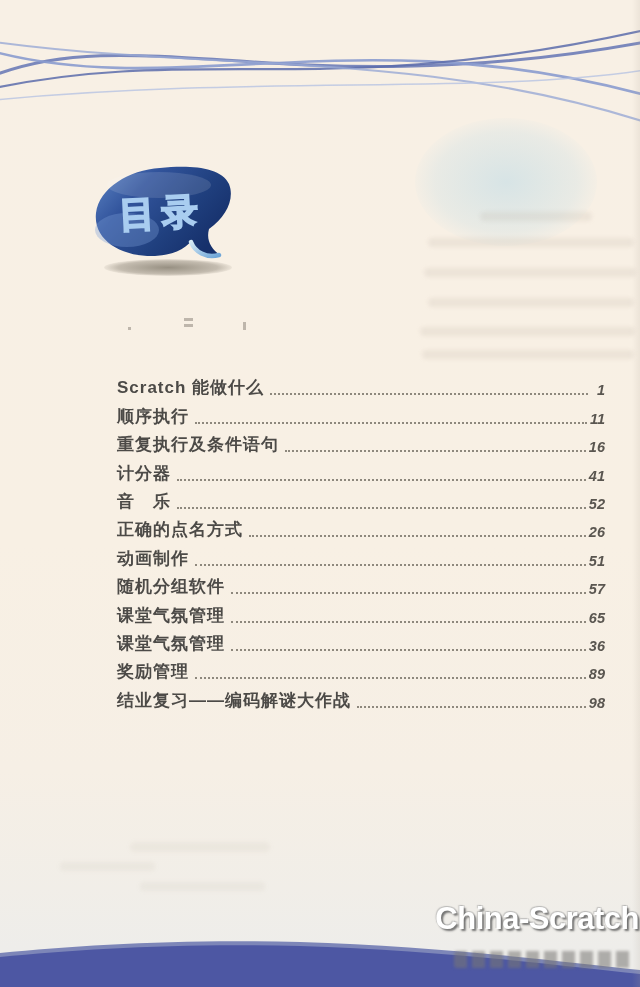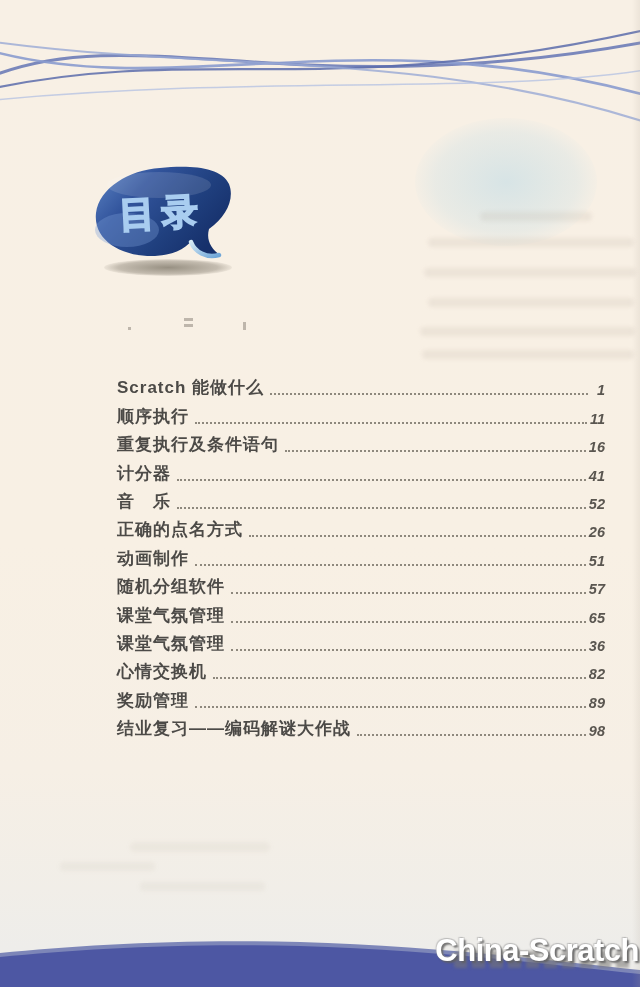--- a/index.html
+++ b/index.html
@@ -33,21 +33,21 @@
   .toc-row{display:flex;align-items:flex-end;height:28.4px;}
   .toc-title{
     font-size:17px;font-weight:700;color:#4c4a47;white-space:nowrap;
     letter-spacing:1px;
   }
   .toc-leader{flex:1 1 auto;min-width:18px;border-bottom:2px dotted #8e887d;margin:0 3px 4px 6px;}
   .toc-page{font-size:14.5px;font-style:italic;font-weight:700;color:#5a5650;padding-bottom:1px;min-width:14px;text-align:right;}
   
   .footer-waves{position:absolute;left:0;bottom:0;width:640px;height:60px;}
   .watermark{
-    position:absolute;right:1px;top:933px;z-index:5;
+    position:absolute;right:1px;top:901px;z-index:5;
     font-size:31px;font-weight:700;letter-spacing:-.5px;color:#ffffff;
     text-shadow:2px 2px 2px rgba(95,95,95,.85),-1px -1px 1px rgba(160,160,160,.5),1px -1px 0 rgba(170,170,170,.4);
     white-space:nowrap;
   }
   .watermark-under{
     position:absolute;right:8px;top:951px;width:178px;height:17px;z-index:4;
     background:repeating-linear-gradient(90deg,rgba(120,118,115,.55) 0 13px,rgba(120,118,115,0) 13px 18px);
     filter:blur(1.6px);border-radius:3px;
   }
   .right-edge-shade{
@@ -163,25 +163,20 @@
       <span class="toc-leader"></span>
       <span class="toc-page">65</span>
     </div>
 
     <div class="toc-row">
       <span class="toc-title">课堂气氛管理</span>
       <span class="toc-leader"></span>
       <span class="toc-page">36</span>
     </div>
 
-    <div class="toc-row">
-      <span class="toc-title">心情交换机</span>
-      <span class="toc-leader"></span>
-      <span class="toc-page">82</span>
-    </div>
 
     <div class="toc-row">
       <span class="toc-title">奖励管理</span>
       <span class="toc-leader"></span>
       <span class="toc-page">89</span>
     </div>
 
     <div class="toc-row">
       <span class="toc-title">结业复习——编码解谜大作战</span>
       <span class="toc-leader"></span>

